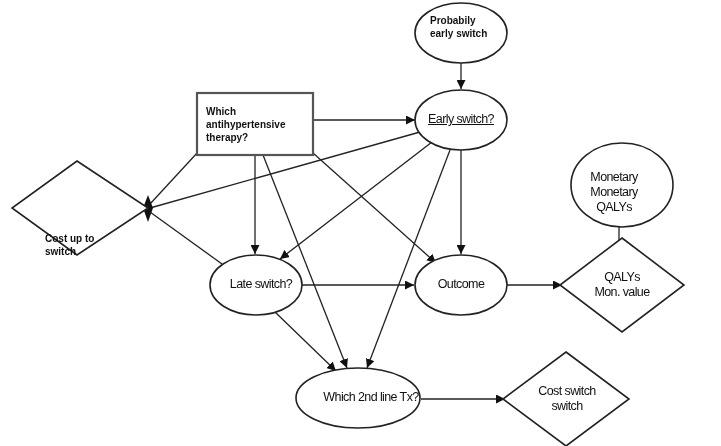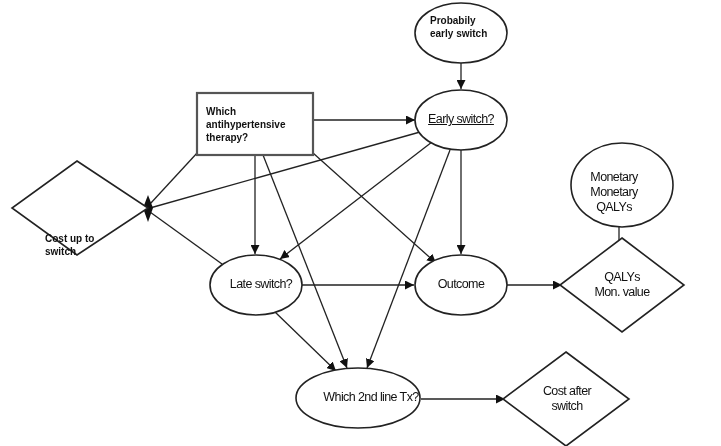--- a/index.html
+++ b/index.html
@@ -92,15 +92,15 @@
 <div class="label thin" style="left:577px; top:270px; width:90px;">
   <div>QALYs</div>
   <div>Mon. value</div>
 </div>
 
 <div class="label thin" style="left:296px; top:390px; width:150px;">
   <div>Which 2nd line Tx?</div>
 </div>
 
 <div class="label thin" style="left:522px; top:384px; width:90px;">
-  <div>Cost after</div>
+  <div>Cost switch</div>
   <div>switch</div>
 </div>
 
 </body></html>

